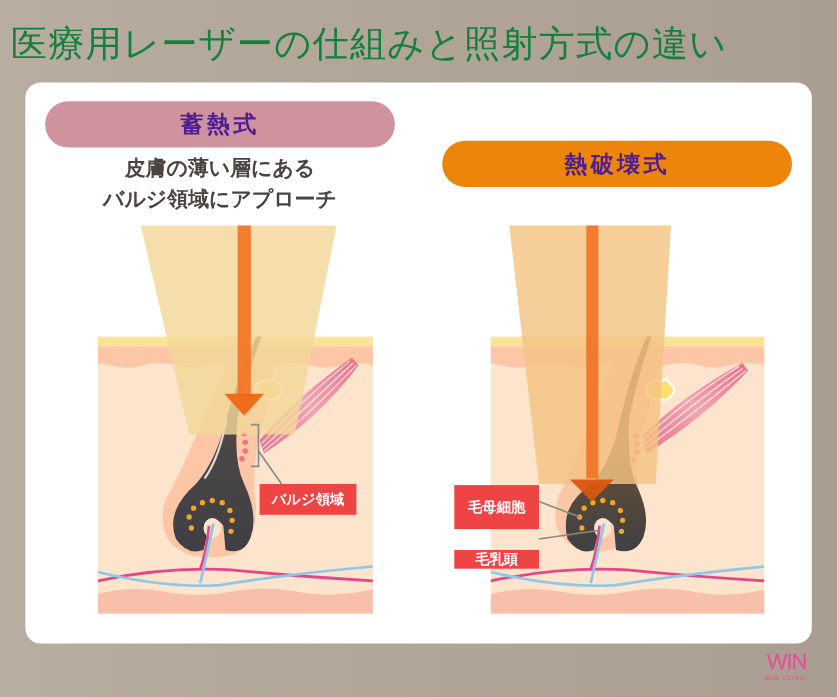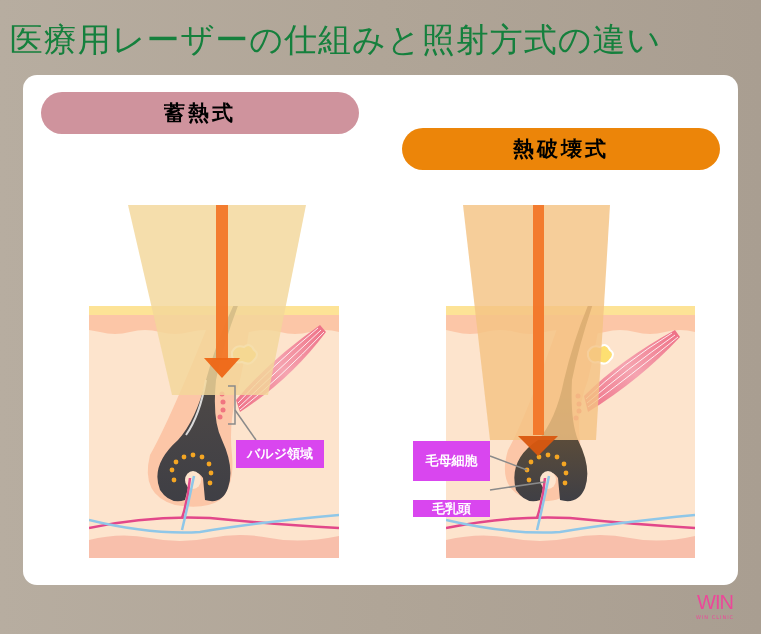--- a/index.html
+++ b/index.html
@@ -13,52 +13,56 @@
       position: absolute; left: 0; top: 18px; width: 671px;
       text-align: center; color: #15803d;
       font-size: 33px; letter-spacing: 1px; font-weight: normal;
     }
     .card {
       position: absolute; left: 23px; top: 75px; width: 715px; height: 510px;
       background: #ffffff; border-radius: 14px;
     }
     .pill {
       position: absolute; height: 42px; border-radius: 21px;
-      color: #000000; font-size: 21px; font-weight: bold; letter-spacing: 3px;
+      color: #4c1d95; font-size: 21px; font-weight: bold; letter-spacing: 3px;
       display: flex; align-items: center; justify-content: center;
     }
     .pill-left { left: 18px; top: 17px; width: 318px; background: #cf939d; }
     .pill-right { left: 379px; top: 17px; width: 318px; background: #ec8509; margin-top: 36px; }
     .subtitle {
       position: absolute; text-align: center; color: #4a4440;
       font-size: 19px; font-weight: bold; line-height: 28px;
     }
     .sub-left { left: 18px; top: 64px; width: 318px; }
     .sub-right { left: 379px; top: 75px; width: 318px; }
     .diagram { position: absolute; left: 0; top: 0; }
     .label-box {
-      position: absolute; background: #d946ef; color: #fff;
+      position: absolute; background: #ef4444; color: #fff;
       font-size: 13px; font-weight: bold;
       display: flex; align-items: center; justify-content: center;
     }
     .logo {
       position: absolute; left: 680px; top: 592px; width: 70px; text-align: center; color: #ec4899;
     }
     .logo-mark { font-family: "Liberation Sans", sans-serif; font-size: 20px; letter-spacing: -1px; font-weight: normal; line-height: 20px; }
     .logo-sub { font-size: 5px; letter-spacing: 1px; margin-top: 2px; }
   </style>
 </head>
 <body>
 
 <div class="title">医療用レーザーの仕組みと照射方式の違い</div>
 
 <div class="card">
   <div class="pill pill-left">蓄熱式</div>
   <div class="pill pill-right">熱破壊式</div>
 
+  <div class="subtitle sub-left">
+    <div>皮膚の薄い層にある</div>
+    <div>バルジ領域にアプローチ</div>
+  </div>
 </div>
 
 <svg class="diagram" width="761" height="634" viewBox="0 0 761 634">
   <defs>
     <linearGradient id="hairShaft" x1="0" y1="0" x2="0" y2="1">
       <stop offset="0" stop-color="#6b5a3a"></stop>
       <stop offset="0.6" stop-color="#4a4646"></stop>
       <stop offset="1" stop-color="#3f3f45"></stop>
     </linearGradient>
     <linearGradient id="hairShaftR" x1="0" y1="0" x2="0" y2="1">

